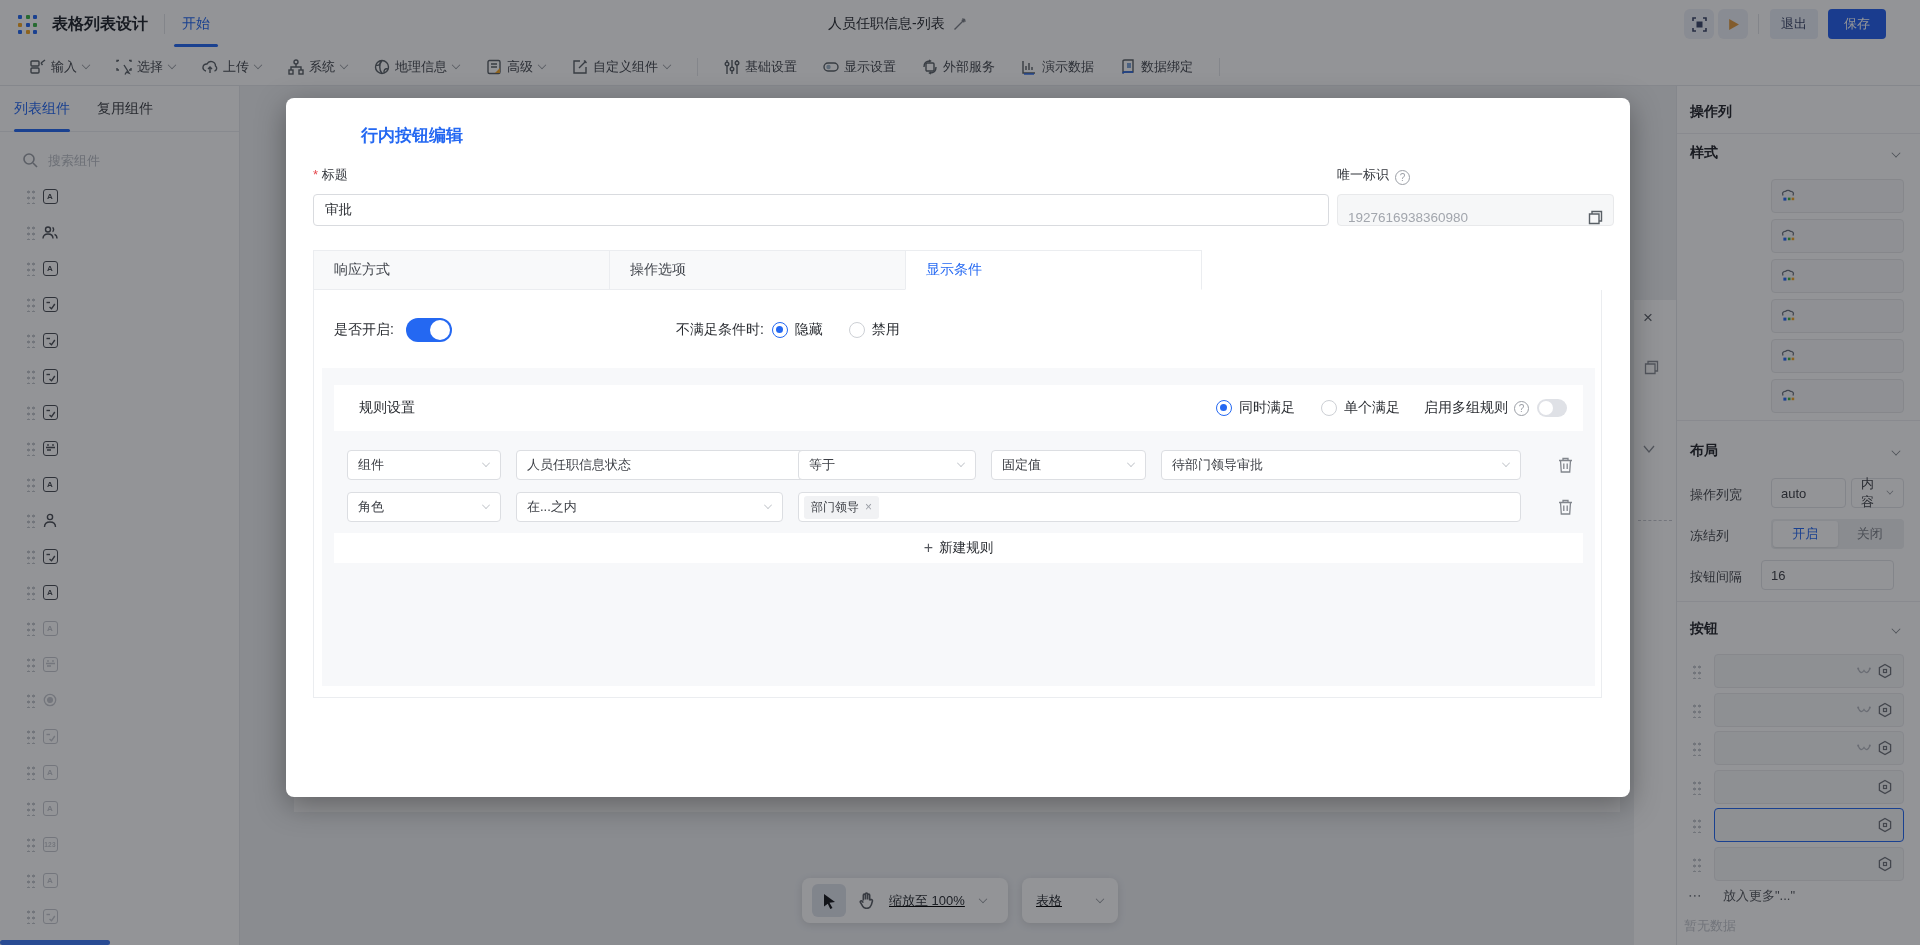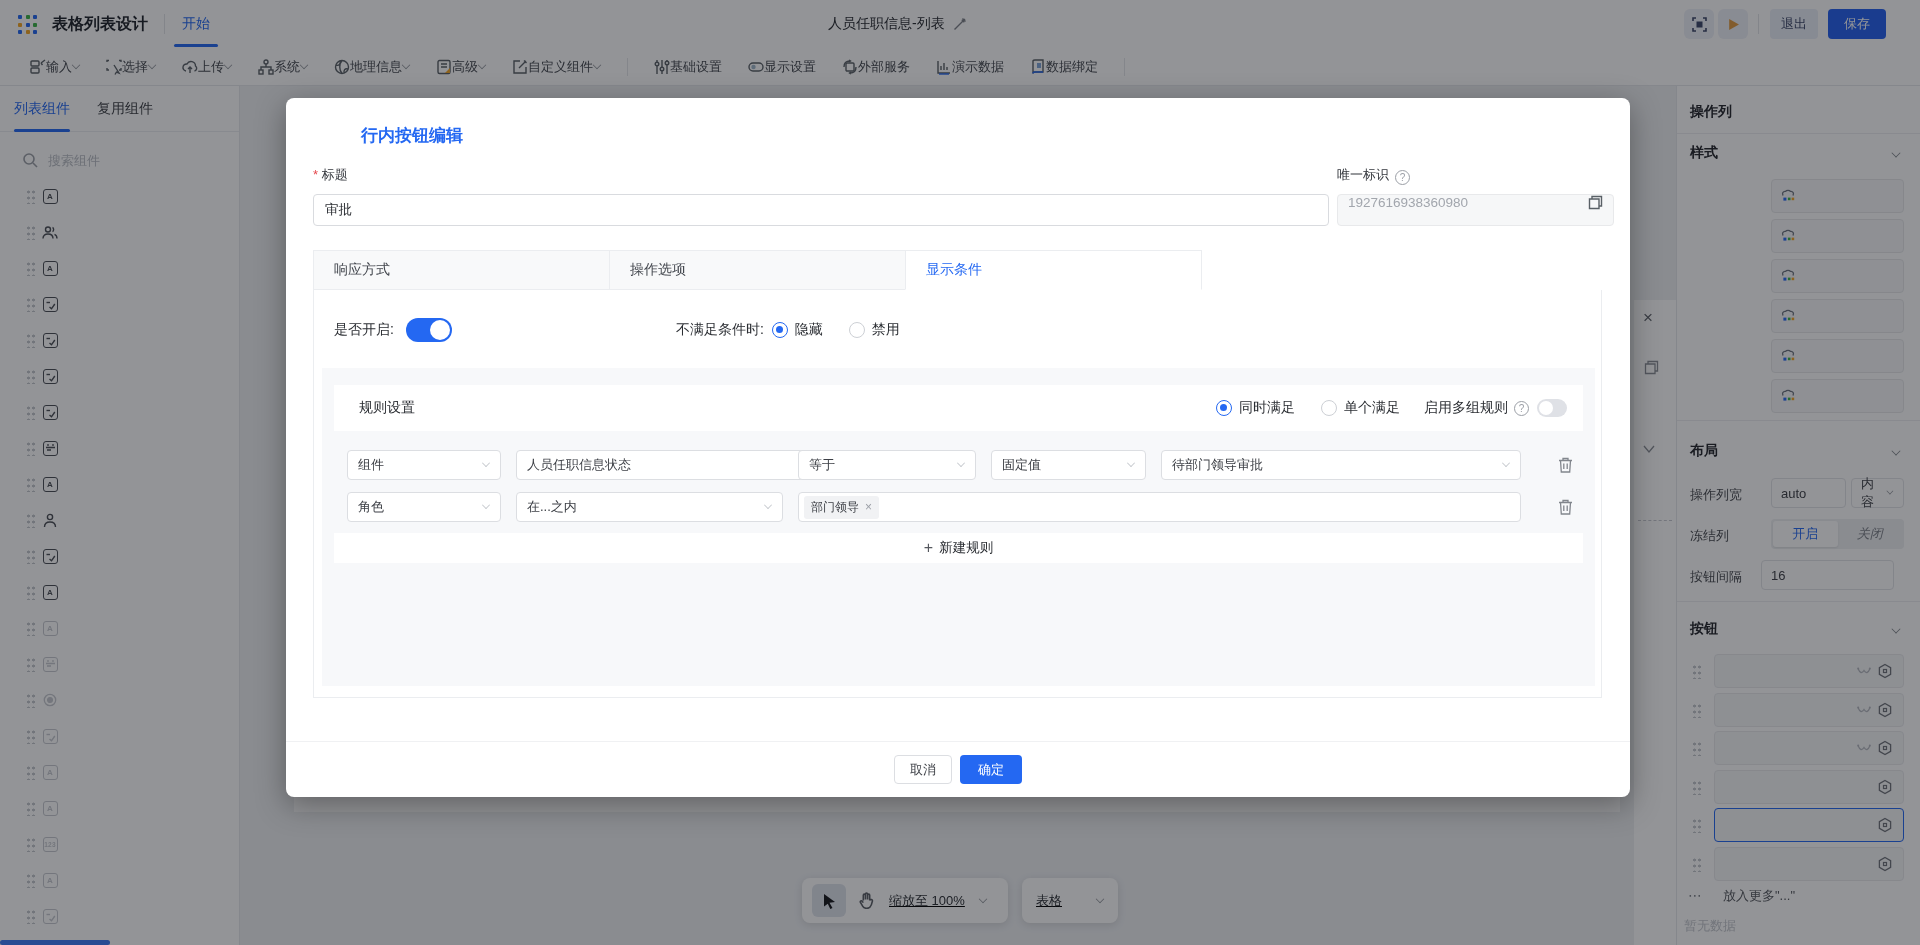--- a/index.html
+++ b/index.html
@@ -14,21 +14,21 @@
   #start-tab { position:absolute; left:182px; top:15px; font-size:14px; color:#2468f2; cursor:pointer; }
   #start-underline { position:absolute; left:174px; top:44px; width:44px; height:3px; background:#2468f2; border-radius:2px; }
   #doc-title-wrap { position:absolute; left:828px; top:15px; font-size:14px; color:#272a30; display:flex; align-items:center; gap:8px; }
   .icon-btn { position:absolute; top:9px; width:30px; height:30px; border-radius:6px; background:#edf0f7; display:flex; align-items:center; justify-content:center; }
   .btn { position:absolute; top:9px; height:30px; border-radius:4px; font-size:13px; display:flex; align-items:center; justify-content:center; }
   #exit-btn { left:1770px; width:48px; background:#eaeef7; color:#3b4668; }
   #save-btn { left:1828px; width:58px; background:#2360ef; color:#fff; }
 
   
   #toolbar { position:absolute; left:0; top:48px; width:1920px; height:38px; background:#fff; border-bottom:1px solid #e6e8eb; display:flex; align-items:center; z-index:4; }
-  .tool-item { display:flex; align-items:center; font-size:13px; color:#43474e; margin-right:26px; white-space:nowrap; }
+  .tool-item { display:flex; align-items:center; gap:5px; font-size:13px; color:#43474e; margin-right:26px; white-space:nowrap; }
   .tool-item svg { width:16px; height:16px; stroke:#596066; fill:none; stroke-width:1.4; }
   .caret { width:8px; height:8px; border-right:1.4px solid #8a8f96; border-bottom:1.4px solid #8a8f96; transform:rotate(45deg) scale(.75); margin-top:-4px; }
   .tool-sep { width:1px; height:18px; background:#e4e6e9; margin-right:26px; }
 
   
   #left-sidebar { position:absolute; left:0; top:86px; width:240px; height:859px; background:#fff; border-right:1px solid #e6e8eb; z-index:3; }
   .ls-tabs { position:relative; height:46px; border-bottom:1px solid #ebedf0; }
   .ls-tab { position:absolute; top:14px; font-size:14px; cursor:pointer; }
   .ls-underline { position:absolute; left:14px; top:43px; width:56px; height:3px; background:#2468f2; border-radius:2px; }
   .ls-search { display:flex; align-items:center; gap:10px; padding:20px 0 10px 22px; }
@@ -62,36 +62,36 @@
   #right-sidebar { position:absolute; left:1676px; top:86px; width:244px; height:859px; background:#fff; border-left:1px solid #e6e8eb; z-index:3; font-size:13px; color:#46494f; }
   .rs-title { position:absolute; left:13px; font-weight:bold; font-size:14px; color:#23252b; }
   .rs-div { position:absolute; left:0; width:244px; border-top:1px solid #ededf0; }
   .rs-caret { position:absolute; left:215px; width:8px; height:8px; border-right:1.4px solid #7c8087; border-bottom:1.4px solid #7c8087; transform:rotate(45deg) scale(.8); }
   .rs-row-label { position:absolute; left:13px; }
   .style-btn { position:absolute; left:94px; width:133px; height:34px; background:#f7f8fa; border:1px solid #e7e8ea; border-radius:4px; display:flex; align-items:center; gap:6px; padding:0 8px; font-size:12px; color:#3c3f45; white-space:nowrap; overflow:hidden; }
   .mini-input { position:absolute; height:30px; border:1px solid #e2e4e8; border-radius:4px; background:#fff; font-size:13px; color:#3c3f45; display:flex; align-items:center; padding:0 9px; }
   .seg { position:absolute; left:94px; width:133px; height:30px; background:#eef0f2; border-radius:4px; display:flex; padding:2px; }
   .seg div { flex:1; display:flex; align-items:center; justify-content:center; font-size:13px; }
   .seg .on { background:#fff; color:#2468f2; border-radius:3px; box-shadow:0 1px 2px rgba(0,0,0,.08); }
-  .seg .off { color:#7b7f87;font-style:italic; }
+  .seg .off { color:#7b7f87; }
   .btn-row-box { position:absolute; left:37px; width:190px; height:34px; background:#f6f7f8; border:1px solid #e9eaec; border-radius:4px; display:flex; align-items:center; padding:0 10px; gap:6px; }
   .btn-row-box.sel { border:1.5px solid #2468f2; }
   .btn-row-box .lbl { font-size:13px; flex:0 0 auto; }
   .btn-row-box .badge { font-size:12px; color:#b6bac1; margin-left:auto; }
   .btn-row-box svg { flex:0 0 auto; }
   .row-handle { position:absolute; left:15px; width:9px; height:16px; background-image:radial-gradient(#c4c7cd 1.1px, transparent 1.4px); background-size:5px 6px; background-position:0 1px; }
 
   
   #overlay { position:absolute; left:0; top:0; width:1920px; height:945px; background:rgba(15,18,25,.45); z-index:40; }
   #modal { position:absolute; left:286px; top:98px; width:1344px; height:699px; background:#fff; border-radius:8px; box-shadow:0 8px 30px rgba(0,0,0,.35); z-index:50; }
   #modal-title { position:absolute; left:27px; top:26px; font-size:17px; font-weight:bold; color:#2468f2;margin-left:48px; }
   .fm-label { position:absolute; top:68px; font-size:13px; color:#33363c; }
   .req:before { content:"* "; color:#e5484d; }
   .fm-input { position:absolute; top:96px; height:32px; border:1px solid #d9dbdf; border-radius:4px; font-size:13.5px; color:#2b2e33; padding:0 11px; outline:none; background:#fff; }
-  #uid-input-wrap { position:absolute; left:1051px; top:96px; width:277px; height:32px; background:#f6f7f8; border:1px solid #e8e9eb; border-radius:4px; display:flex; align-items:flex-start; padding:0 10px; font-size:13.5px; color:#a2a6ad; }
+  #uid-input-wrap { position:absolute; left:1051px; top:96px; width:277px; height:32px; background:#f6f7f8; border:1px solid #e8e9eb; border-radius:4px; display:flex; align-items:flex-end; padding:0 10px; font-size:13.5px; color:#a2a6ad; }
   .help-circ { display:inline-flex; width:15px; height:15px; border:1.2px solid #9b9fa6; border-radius:50%; color:#9b9fa6; font-size:10px; align-items:center; justify-content:center; margin-left:6px; vertical-align:-2px; }
   .m-tabs { position:absolute; left:27px; top:152px; display:flex; }
   .m-tab { width:297px; height:40px; border:1px solid #ebedf0; background:#f8f9fa; font-size:14px; color:#43474e; display:flex; align-items:center; padding-left:20px; margin-left:-1px; }
   .m-tab:first-child { margin-left:0; }
   .m-tab.active { background:#fff; color:#2468f2; border-bottom:1px solid #fff; }
   #tab-content { position:absolute; left:27px; top:192px; width:1289px; height:408px; border:1px solid #ebedf0; border-top:none; background:#fff; }
   .cond-row { position:absolute; top:28px; left:20px; right:20px; height:24px; display:flex; align-items:center; font-size:14px; color:#2b2e33; }
   .toggle { width:46px; height:24px; border-radius:12px; background:#2468f2; position:relative; margin-left:12px; }
   .toggle i { position:absolute; top:2px; right:2px; width:20px; height:20px; border-radius:50%; background:#fff; }
   .toggle.sm { width:30px; height:18px; background:#dfe1e6; margin-left:8px; }
@@ -782,17 +782,13 @@
           </svg>
       </div>
 
       <div id="add-rule">
         <span style="font-size:16px;color:#55585e">+</span>
         <span>新建规则</span>
       </div>
     </div>
   </div>
 
-  <div id="modal-footer">
-    <div class="mf-btn" id="cancel-btn">取消</div>
-    <div class="mf-btn" id="ok-btn">确定</div>
-  </div>
 </div>
 
 </body></html>

